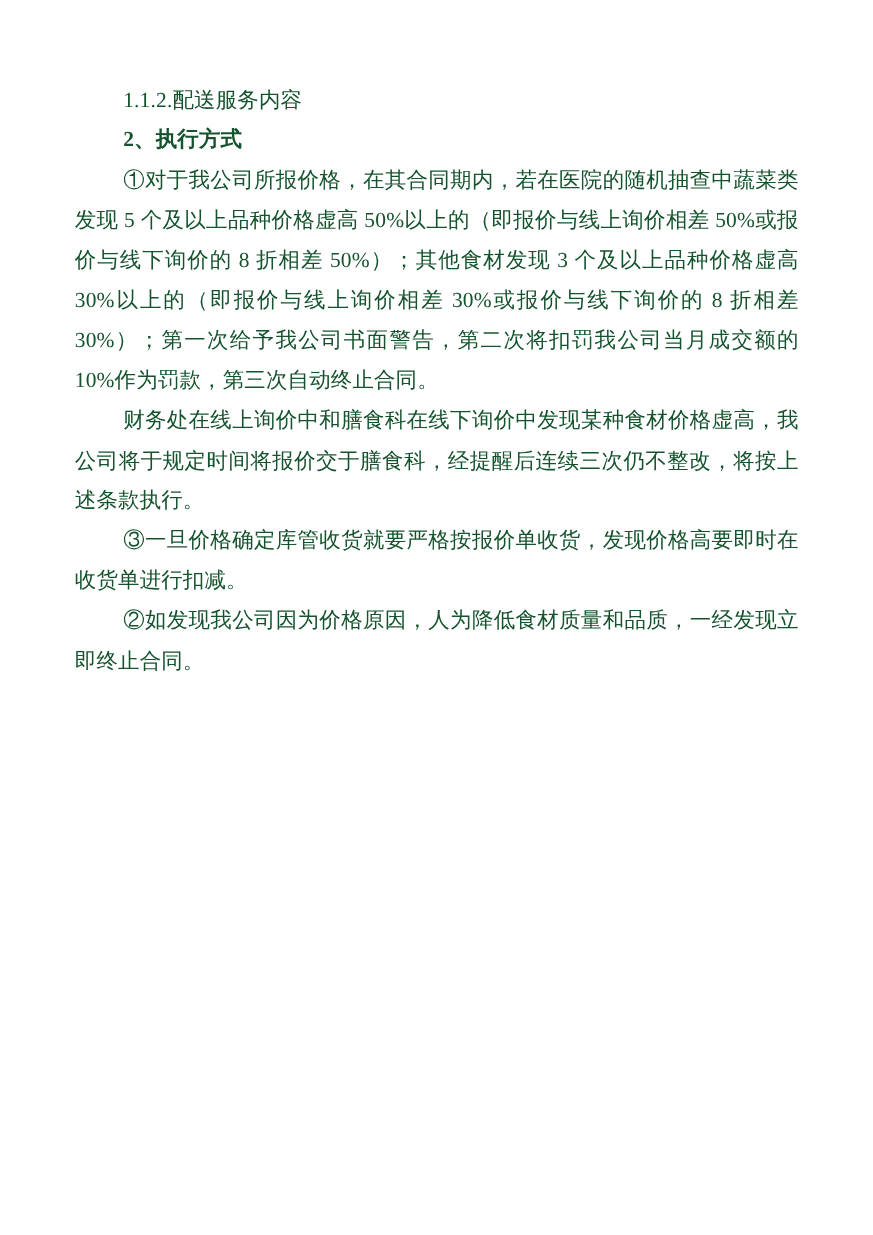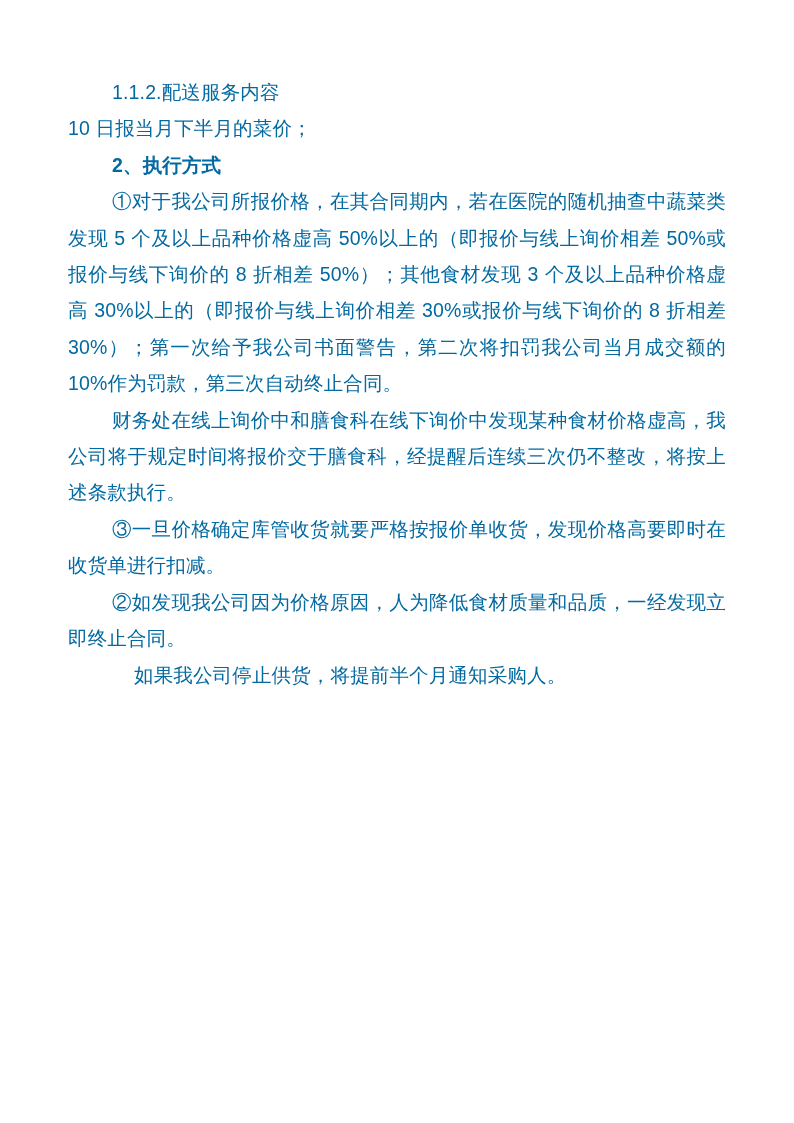--- a/index.html
+++ b/index.html
@@ -21,24 +21,24 @@
 
   .doc-body {
     position: absolute;
     left: 68px;
     top: 74px;
     width: 658px;
   }
 
   
   .para {
-    font-family: Liberation Sans, sans-serif;
+    font-family: Liberation Serif, serif;
     font-size: 19.5px;
     line-height: 36.4px;
-    color: #0369a1;
+    color: #14532d;
     text-align: justify;
     text-justify: inter-ideograph;
     margin: 0;
     padding: 0;
     letter-spacing: 0.15px;
     -webkit-font-smoothing: antialiased;
   }
 
   
   .indent-2 { text-indent: 44px; }
@@ -57,30 +57,28 @@
 </style>
 </head>
 <body>
 
 <div class="page">
   <div class="doc-body">
 
     <p class="para indent-2 heading-plain">1.1.2.配送服务内容</p>
 
 
-    <p class="para indent-0">10 日报当月下半月的菜价；</p>
 
     <p class="para indent-2 bold">2、执行方式</p>
 
 
 
     <p class="para indent-2">①对于我公司所报价格，在其合同期内，若在医院的随机抽查中蔬菜类发现 5 个及以上品种价格虚高 50%以上的（即报价与线上询价相差 50%或报价与线下询价的 8 折相差 50%）；其他食材发现 3 个及以上品种价格虚高 30%以上的（即报价与线上询价相差 30%或报价与线下询价的 8 折相差 30%）；第一次给予我公司书面警告，第二次将扣罚我公司当月成交额的 10%作为罚款，第三次自动终止合同。</p>
 
     <p class="para indent-2">财务处在线上询价中和膳食科在线下询价中发现某种食材价格虚高，我公司将于规定时间将报价交于膳食科，经提醒后连续三次仍不整改，将按上述条款执行。</p>
 
     <p class="para indent-2">③一旦价格确定库管收货就要严格按报价单收货，发现价格高要即时在收货单进行扣减。</p>
 
     <p class="para indent-2">②如发现我公司因为价格原因，人为降低食材质量和品质，一经发现立即终止合同。</p>
 
-    <p class="para indent-3">如果我公司停止供货，将提前半个月通知采购人。</p>
 
   </div>
 </div>
 
 </body></html>

